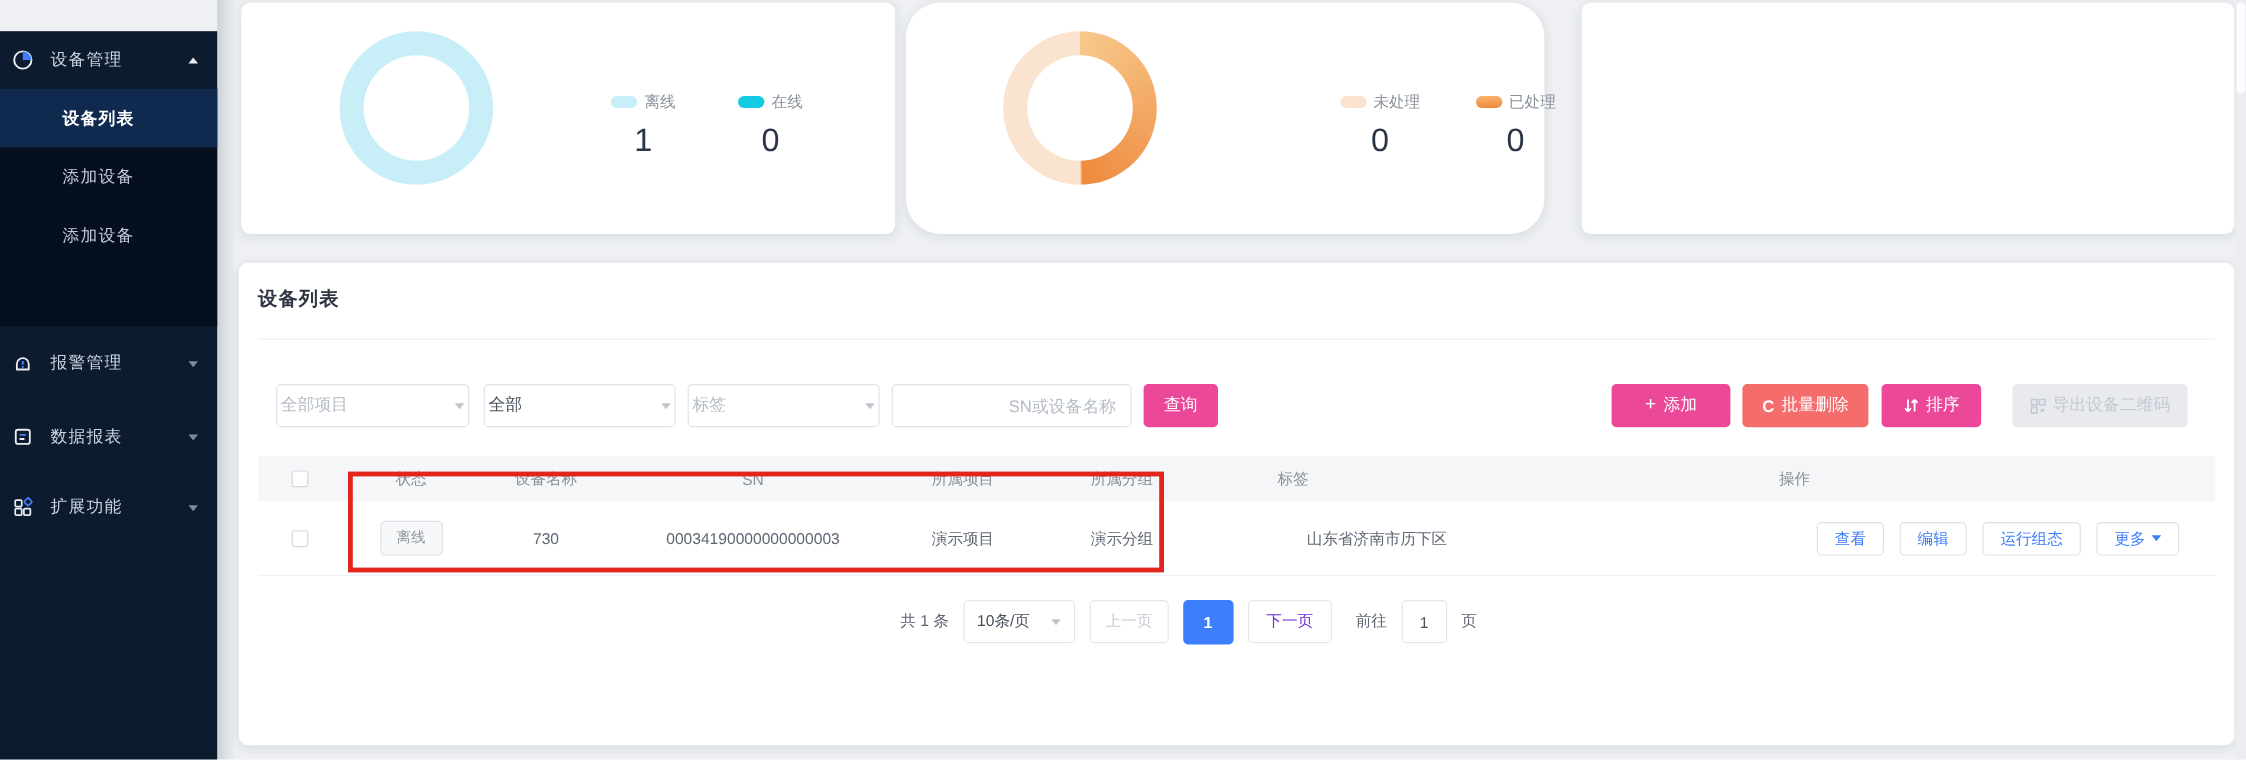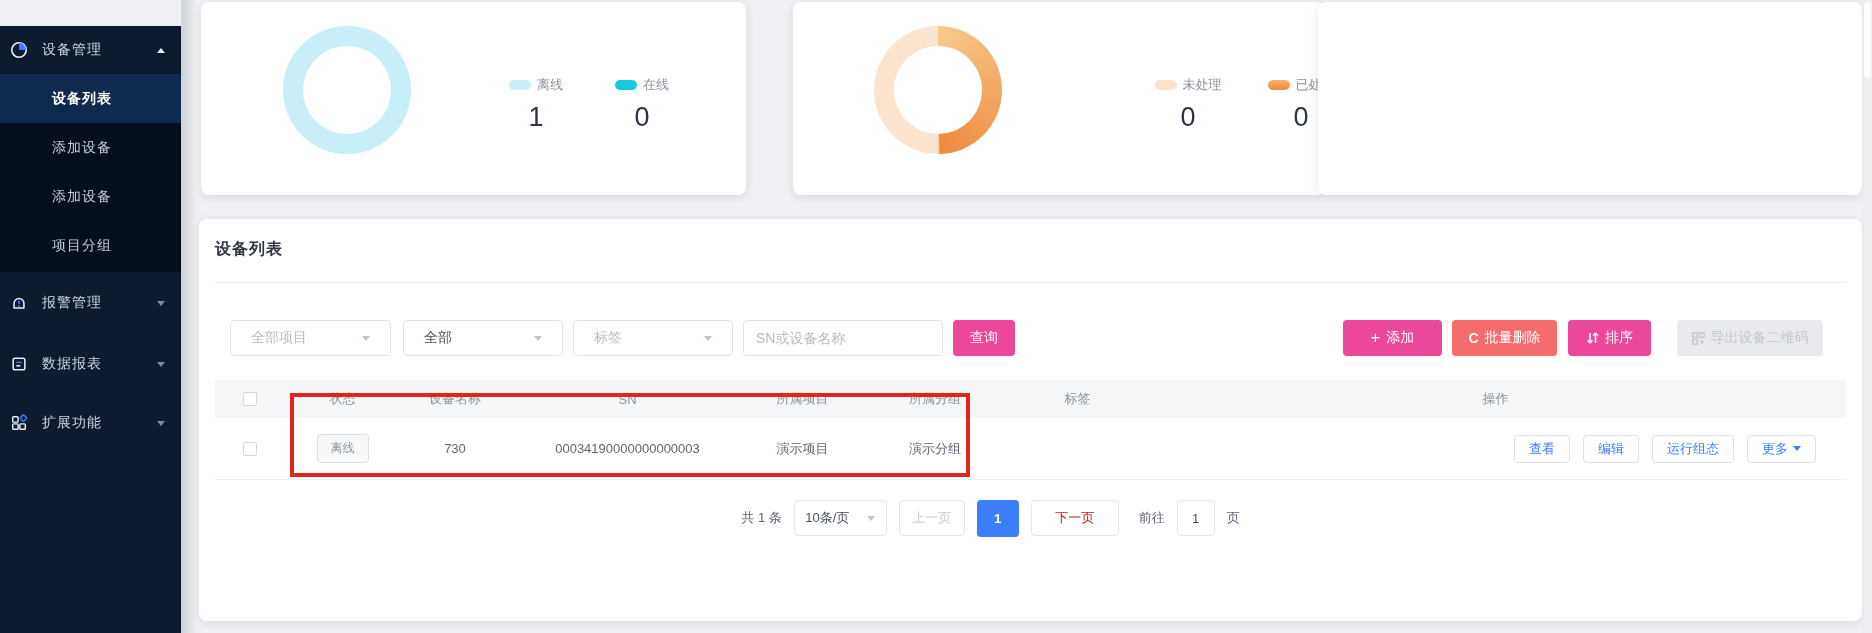--- a/index.html
+++ b/index.html
@@ -23,21 +23,21 @@
   .sub-item.active { background:#0f2a4e; color:#ffffff; font-weight:bold; }
   .tri-down { width:0; height:0; border-left:4px solid transparent; border-right:4px solid transparent; border-top:5px solid #7f8b99; }
   .tri-up   { width:0; height:0; border-left:4px solid transparent; border-right:4px solid transparent; border-bottom:5px solid #e9eef4; }
   
   .edge-shadow { position:absolute; left:181px; top:0; width:16px; height:633px;
     background:linear-gradient(90deg, rgba(12,27,46,.14), rgba(12,27,46,0)); z-index:5; }
   
   .card { position:absolute; top:2px; height:193px; background:#fff; border-radius:8px;
     box-shadow:0 2px 10px rgba(31,45,61,.10); }
   .card1 { left:201px; width:545px; }
-  .card2 { left:793px; width:532px; }
+  .card2 { left:755px; width:532px;border-radius:29px; }
   .card3 { left:1318px; width:544px; }
   .donut { position:absolute; left:81px; top:24px; width:128px; height:128px; border-radius:50%; }
   .card1 .donut { left:82px; background:#c8eef7; }
   .card2 .donut { background:conic-gradient(#f8c98c 0deg, #ee8a3e 178deg, #fbe4cf 180deg, #fbe4cf 360deg); }
   .donut::after { content:""; position:absolute; left:20px; top:20px; width:88px; height:88px; border-radius:50%; background:#fff; }
   .legend { position:absolute; top:74px; display:flex; }
   .card1 .legend { left:290px; gap:16px; }
   .card2 .legend { left:350px; gap:23px; }
   .legend-item { width:90px; display:flex; flex-direction:column; align-items:center; }
   .legend-head { display:flex; align-items:center; gap:6px; font-size:13px; color:#8b929b; }
@@ -46,21 +46,21 @@
   .sw-online  { background:#15cbe4; }
   .sw-pending { background:#fbe3cd; }
   .sw-done    { background:linear-gradient(180deg,#f9b26b,#ee8a3e); }
   .legend-value { margin-top:8px; font-size:27px; color:#2b3547; }
   
   .panel { position:absolute; left:199px; top:219px; width:1663px; height:402px; background:#fff;
     border-radius:8px; box-shadow:0 2px 10px rgba(31,45,61,.10); }
   .panel-title { position:absolute; left:16px; top:20px; font-size:16px; font-weight:bold; color:#2f3542; letter-spacing:1px; }
   .panel-divider { position:absolute; left:16px; top:63px; width:1631px; height:1px; background:#eceef2; }
   .ctrl { position:absolute; top:101px; height:36px; border-radius:4px; }
-  .select-box { border:1px solid #e0e3e9; background:#fff; display:flex; align-items:center; padding:0 20px; cursor:pointer; }
+  .select-box { border:1px solid #e0e3e9; background:#fff; display:flex; align-items:center; padding:0 3px; cursor:pointer; }
   .select-box .sel-text { flex:1; font-size:14px; color:#b6bcc6; }
   .select-box .sel-text.filled { color:#49505c; }
   .select-box .caret { width:0; height:0; border-left:4px solid transparent; border-right:4px solid transparent; border-top:5px solid #c0c4cc; }
   .search-input { border:1px solid #e0e3e9; background:#fff; padding:0 12px; font-size:14px; color:#49505c;
     font-family:"Liberation Sans", sans-serif; outline:none; }
   .search-input::placeholder { color:#b6bcc6; }
   .btn { display:flex; align-items:center; justify-content:center; gap:6px; font-size:14px; cursor:pointer;
     border-radius:4px; border:none; font-family:"Liberation Sans", sans-serif; }
   .btn-primary { background:#ec4899; color:#fff; }
   .btn-danger  { background:#f56c6c; color:#fff; }
@@ -80,21 +80,21 @@
   .op-btn { height:28px; padding:0 14px; display:flex; align-items:center; justify-content:center; gap:5px;
     background:#fff; border:1px solid #dde1e8; border-radius:4px; color:#3d7efd; font-size:13px; cursor:pointer; }
   .op-btn .caret-blue { width:0; height:0; border-left:4px solid transparent; border-right:4px solid transparent; border-top:5px solid #3d7efd; }
   
   .pagination { position:absolute; left:0; top:280px; width:100%; height:38px; display:flex;
     align-items:center; justify-content:center; gap:12px; transform:translateX(-40px); font-size:13px; color:#5f6673; }
   .pg-box { height:36px; display:flex; align-items:center; justify-content:center; border:1px solid #e3e6eb;
     border-radius:4px; background:#fff; }
   .pg-size { width:93px; gap:18px; cursor:pointer; color:#49505c; }
   .pg-prev { width:66px; color:#c6ccd4; }
-  .pg-next { width:88px; color:#b91c1c; }
+  .pg-next { width:70px; color:#6d28d9; }
   .pg-page { width:42px; height:37px; background:#3d7efd; border:none; border-radius:4px; color:#fff; font-weight:bold; cursor:pointer; }
   .pg-input { width:38px; height:36px; border:1px solid #e3e6eb; border-radius:4px; text-align:center;
     font-size:13px; color:#49505c; outline:none; font-family:"Liberation Sans", sans-serif; }
   
   .red-annotation { position:absolute; left:290px; top:393px; width:680px; height:84px;
     border:4px solid #e2251c; z-index:40; pointer-events:none; }
   .scrollbar-track { position:absolute; left:1863px; top:0; width:9px; height:633px; background:#ebedf0; z-index:20; }
   .scrollbar-thumb { position:absolute; left:1px; top:2px; width:7px; height:76px; background:#fdfdfd; border-radius:4px; cursor:pointer; }
 </style>
 </head>
@@ -116,23 +116,20 @@
   <div class="submenu">
     <div class="sub-item active">
       <span>设备列表</span>
     </div>
     <div class="sub-item">
       <span>添加设备</span>
     </div>
     <div class="sub-item">
       <span>添加设备</span>
     </div>
-    <div class="sub-item">
-      <span>项目分组</span>
-    </div>
   </div>
 
   <div class="menu-item" style="top:253px;">
     <span class="mi-icon">
       <svg width="18" height="18" viewBox="0 0 20 20">
         <path d="M4.5 15.5 v-5 a5.5 5.5 0 0 1 11 0 v5 z" fill="none" stroke="#e9eef4" stroke-width="1.7" stroke-linejoin="round"></path>
         <line x1="10" y1="7.6" x2="10" y2="11" stroke="#3d7efd" stroke-width="1.9"></line>
         <circle cx="10" cy="13.1" r="1" fill="#3d7efd"></circle>
       </svg>
     </span>
@@ -219,21 +216,21 @@
     <span class="caret"></span>
   </div>
   <div class="ctrl select-box" style="left:204px; width:160px;gap:37px;">
     <span class="sel-text filled">全部</span>
     <span class="caret"></span>
   </div>
   <div class="ctrl select-box" style="left:374px; width:160px;">
     <span class="sel-text">标签</span>
     <span class="caret"></span>
   </div>
-  <input class="ctrl search-input" style="left: 544px; width: 200px;" type="text" placeholder="SN或设备名称">
+  <input class="ctrl search-input" style="left: 544px; width: 200px; text-align: right;" type="text" placeholder="SN或设备名称">
   <button class="ctrl btn btn-primary" style="left:754px; width:62px;">查询</button>
 
   <button class="ctrl btn btn-primary" style="left:1144px; width:99px;">
     <span style="font-size:16px;">+</span>
     <span>添加</span>
   </button>
   <button class="ctrl btn btn-danger" style="left:1253px; width:105px;">
     <span style="font-weight:bold;">C</span>
     <span>批量删除</span>
   </button>
@@ -275,20 +272,21 @@
     <div class="c c0">
         <span class="checkbox"></span>
       </div>
     <div class="c c1">
         <span class="status-tag">离线</span>
       </div>
     <div class="c c2">730</div>
     <div class="c c3">00034190000000000003</div>
     <div class="c c4">演示项目</div>
     <div class="c c5">演示分组</div>
+    <div class="c c6">山东省济南市历下区</div>
     <div class="c c7"></div>
     <div class="c c8">
       <button class="op-btn">查看</button>
       <button class="op-btn">编辑</button>
       <button class="op-btn">运行组态</button>
       <button class="op-btn">
         <span>更多</span>
         <span class="caret-blue"></span>
       </button>
     </div>

